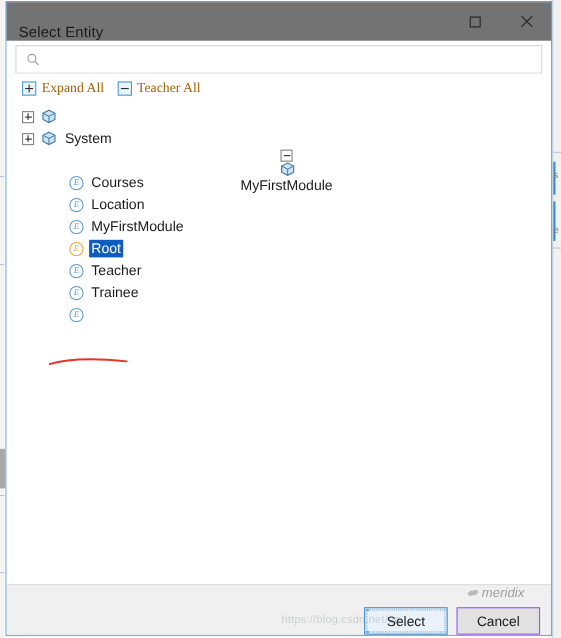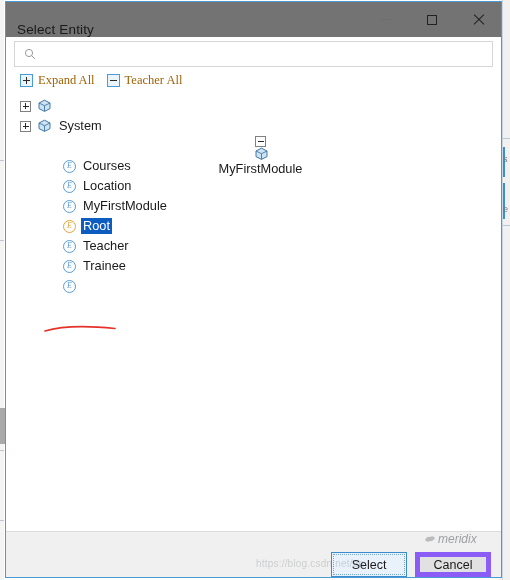--- a/index.html
+++ b/index.html
@@ -310,21 +310,21 @@
     gap: 8px;
     position: relative;
   }
   .dlg-btn {
     width: 76px;
     height: 25px;
     font-size: 12.5px;
     font-family: "Liberation Sans", sans-serif;
     color: #1a1a1a;
     background: #e1e1e1;
-    border: 5px solid #8b5cf6;
+    border: 1px solid #8b5cf6;
     box-sizing: border-box;
     cursor: default;
     padding: 0;
   }
   .dlg-btn.primary {
     background: #e9f2fa;
     border: 1px solid #3c8ccc;
     outline: 1px dotted #7aa7cc;
     outline-offset: -3px;
   }

